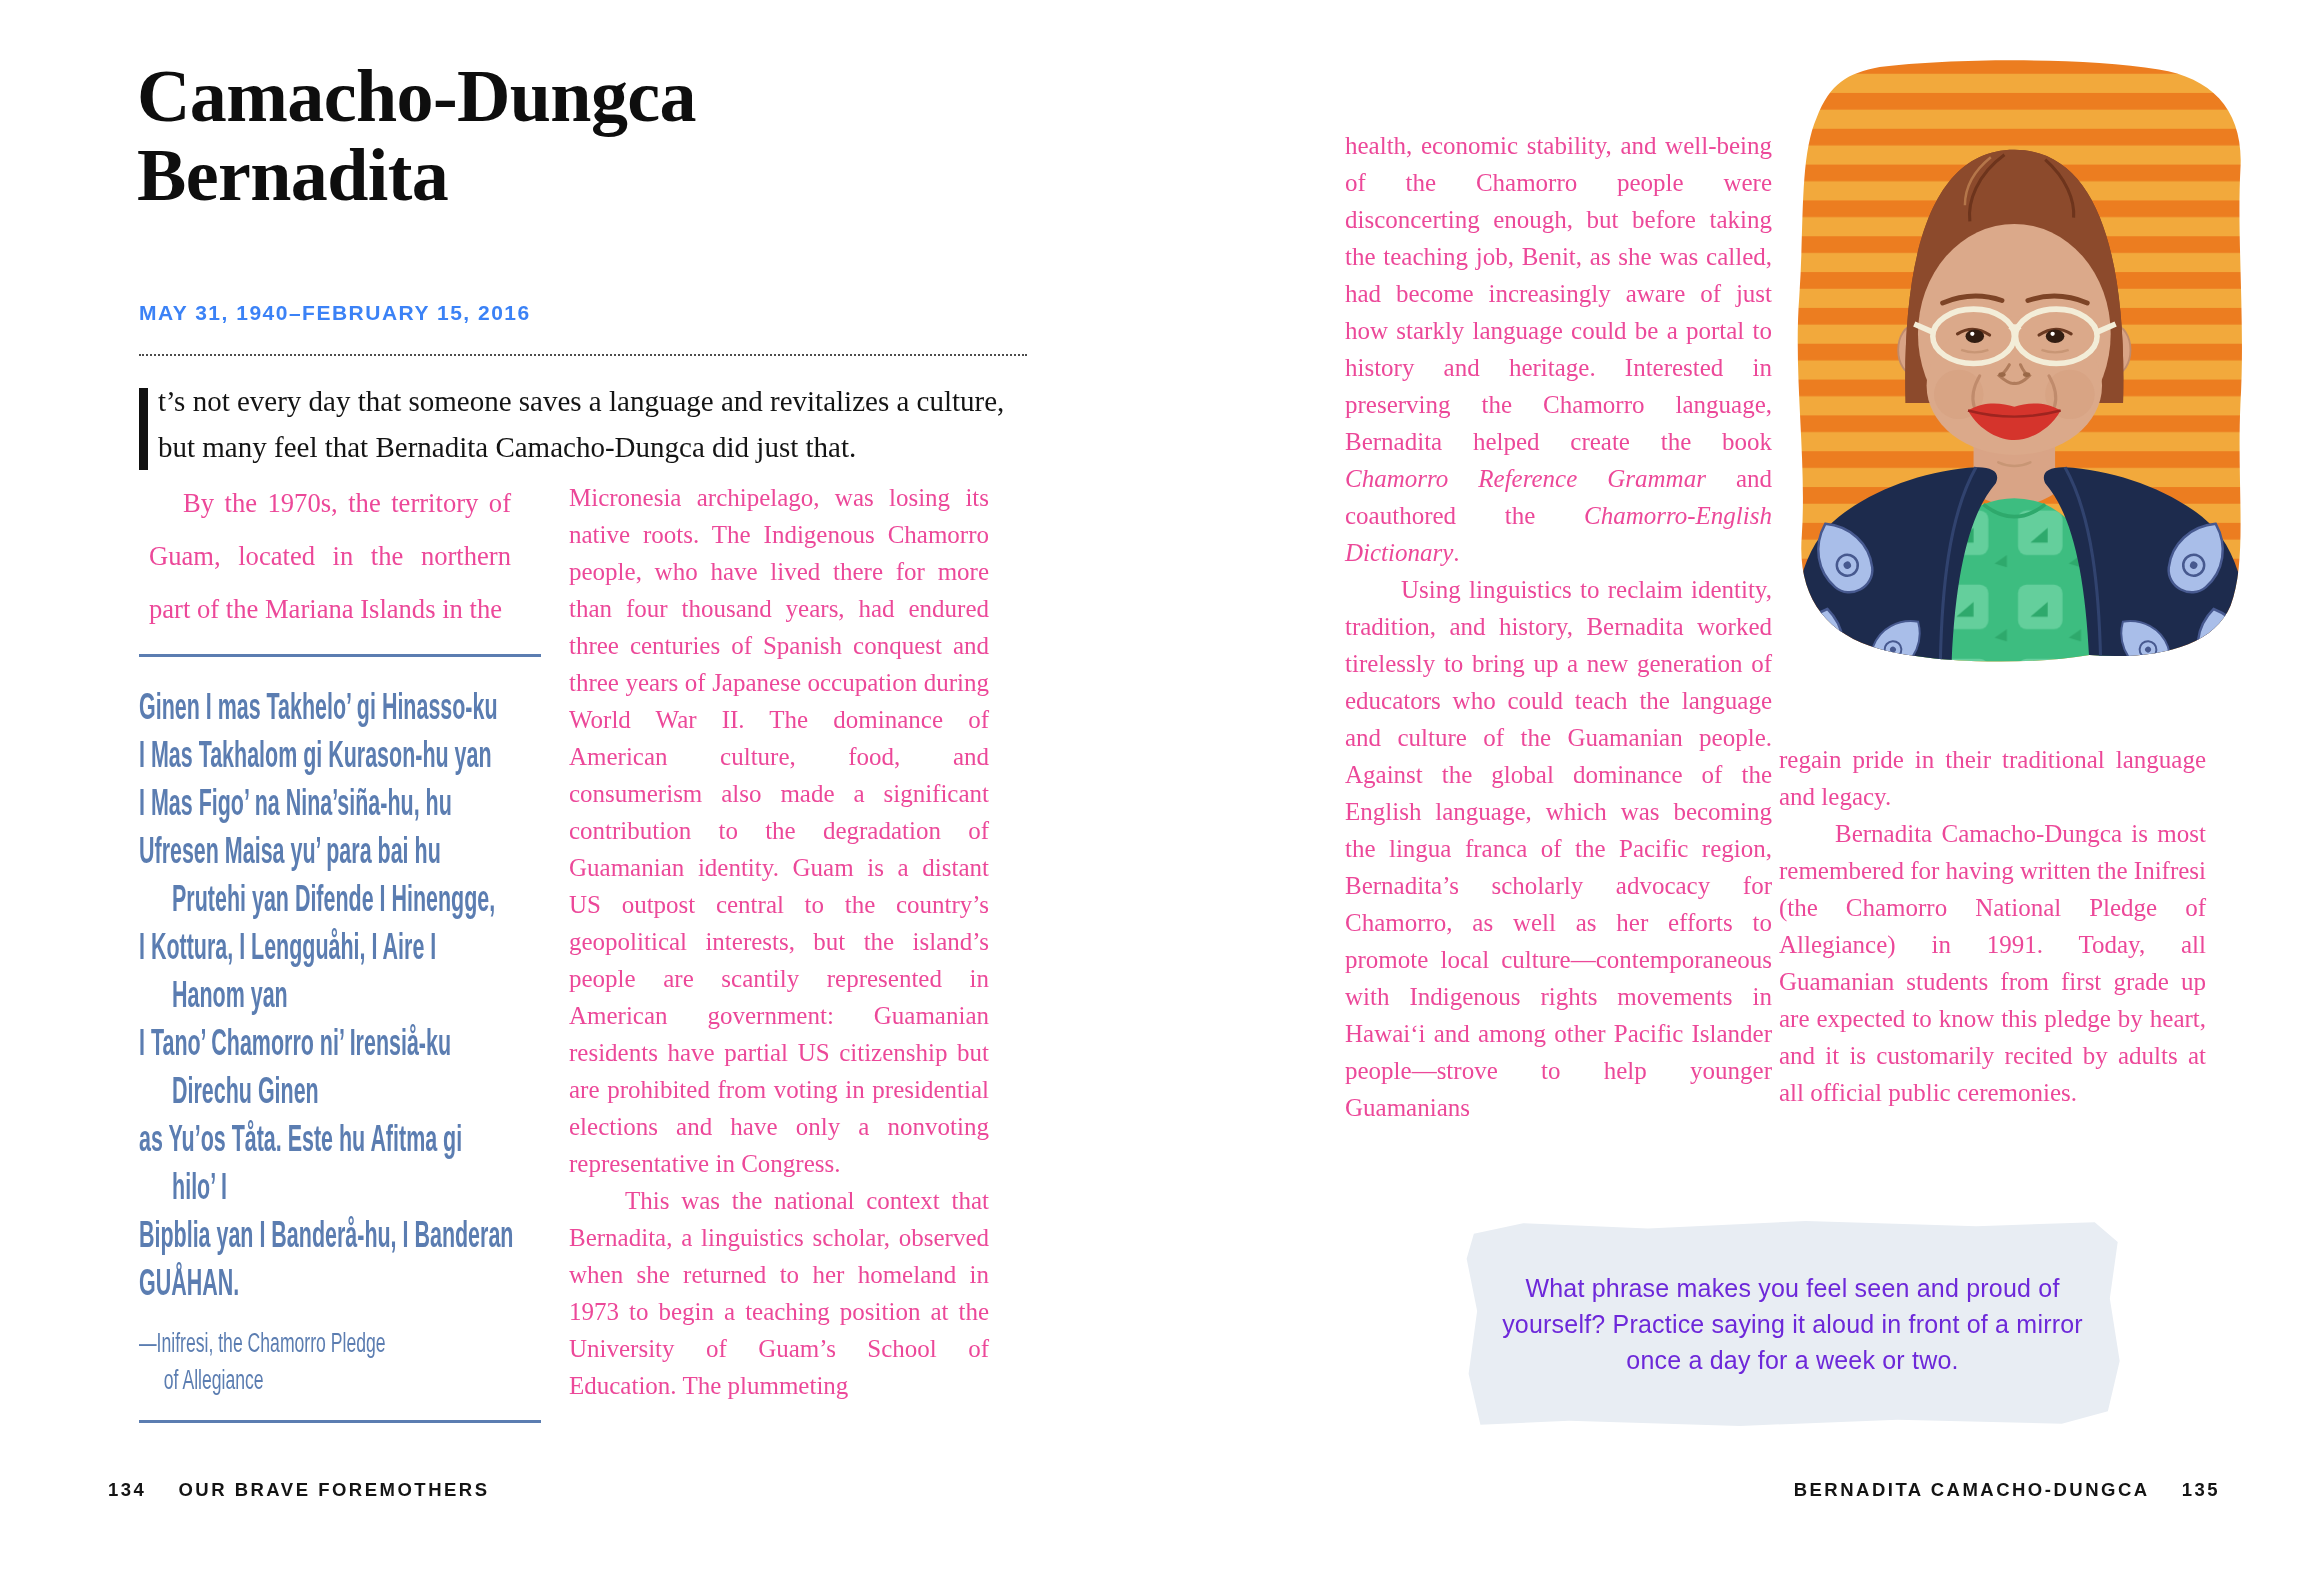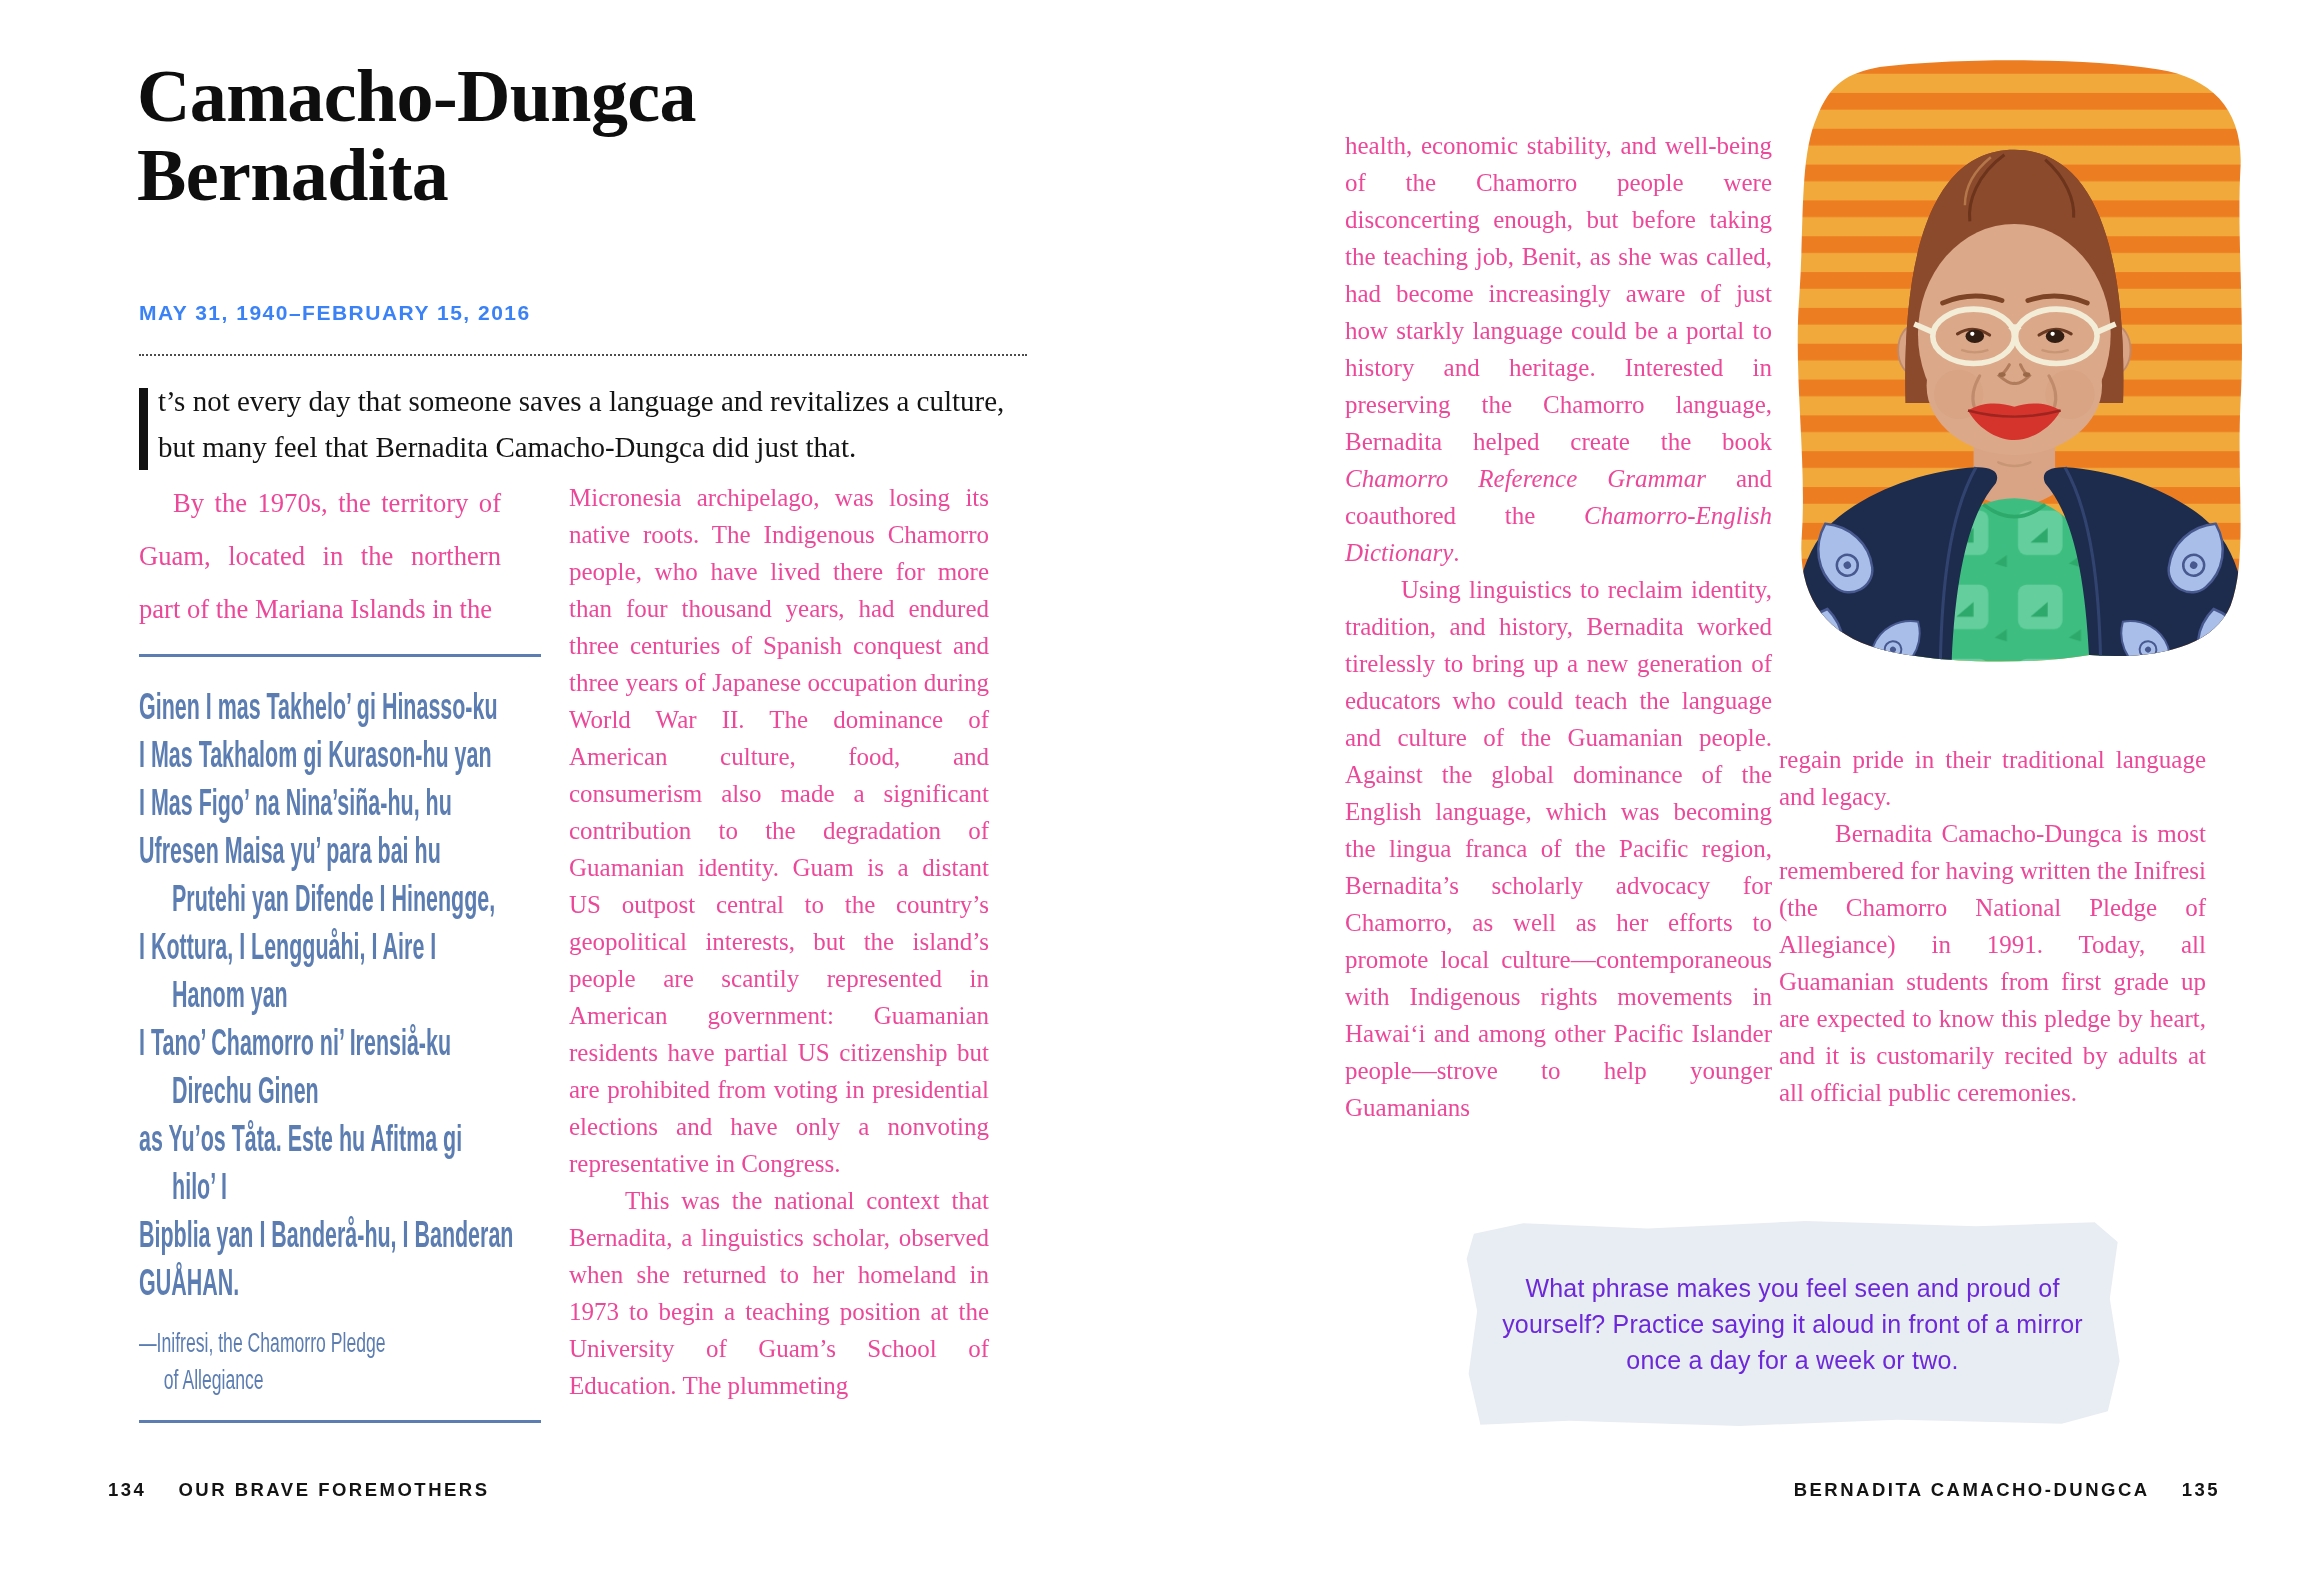--- a/index.html
+++ b/index.html
@@ -27,21 +27,21 @@
   }
   .intro{left:139px;top:378px;width:897px;}
   .drop-bar{position:absolute;left:0;top:10px;width:9.3px;height:82px;background:#111;}
   .intro-text{
     margin-left:19px;
     font-size:29px;line-height:46px;color:#141414;
   }
   .col{font-size:25px;line-height:37px;color:#ec4899;}
   .col .para{text-align:justify;margin:0;}
   .col .para.indent{text-indent:56px;}
-  .col1{left:139px;top:477px;width:362px;font-size:26.6px;line-height:53px;}
+  .col1{left:149px;top:477px;width:362px;font-size:26.6px;line-height:53px;}
   .col1 .para.indent{text-indent:34px;}
   .col2L{left:569px;top:479px;width:420px;}
   .blue-rule{height:2.5px;background:#5b7db1;}
   .rule1{left:139px;top:654px;width:402px;}
   .rule2{left:139px;top:1420px;width:402px;}
 
   .quote{left:139px;top:683px;width:711px;color:#5b7db1;}
   .qline{
     font-family:"Liberation Sans",sans-serif;font-weight:700;
     font-size:37px;height:48px;line-height:48px;white-space:nowrap;

